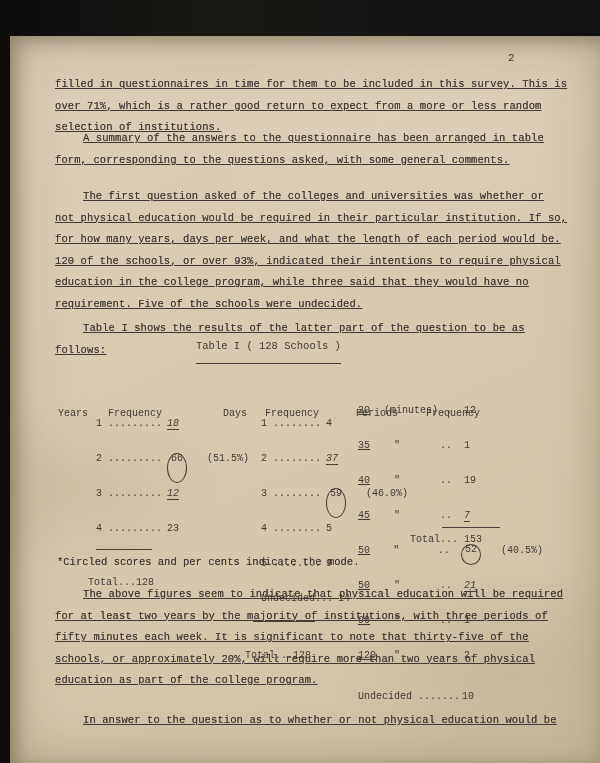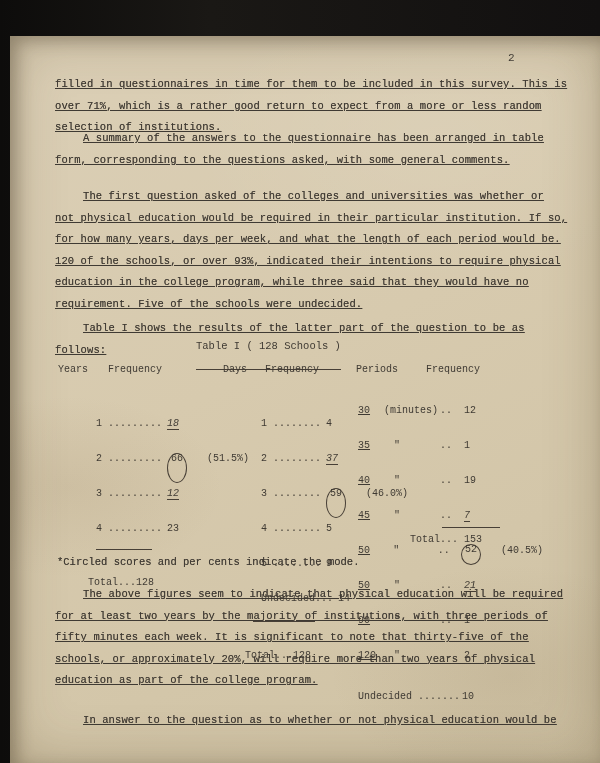--- a/index.html
+++ b/index.html
@@ -17,23 +17,23 @@
       linear-gradient(155deg,#dbcfb6 0%,#d7caae 45%,#cfc2a4 100%);
     box-shadow:inset 0 0 55px rgba(80,60,30,0.28), inset 7px 5px 16px rgba(40,30,15,0.30);
     color:#3f3a33;
   }
   .txt{position:absolute;font-size:10.5px;line-height:21.5px;letter-spacing:0.1px;
        text-shadow:0 0 0.5px rgba(59,51,43,0.65);text-decoration:underline;}
   .body-par{left:45px;width:514px;}
   .indent{text-indent:28px;}
   .pagenum{position:absolute;left:498px;top:16px;font-size:11px;}
   .ttitle{position:absolute;left:186px;top:304px;font-size:10.5px;
-          border-bottom:1px solid #473f36;padding-bottom:17px;}
+          border-bottom:1px solid #473f36;padding-bottom:11px;}
   .thead{position:absolute;top:328px;left:0;width:590px;font-size:10px;}
-  .thead span{position:absolute;white-space:pre;}
+  .thead span{position:absolute;white-space:pre;margin-top:44px;}
   .tcol{position:absolute;font-size:10px;white-space:pre;}
   .trow{height:13px;line-height:13px;white-space:pre;}
   .tlabel{margin-right:5px;}
   .und{border-bottom:1px solid #473f36;font-style:italic;}
   .circled{display:inline-block;border:1px solid #473f36;border-radius:50%;
            padding:0 3px 19px 3px;line-height:9px;}
   .tpct{margin-left:20px;}
   .tdivider{height:1px;background:#473f36;}
   .ttotal{white-space:pre;}
   .prow{height:13px;line-height:13px;display:flex;white-space:pre;}

